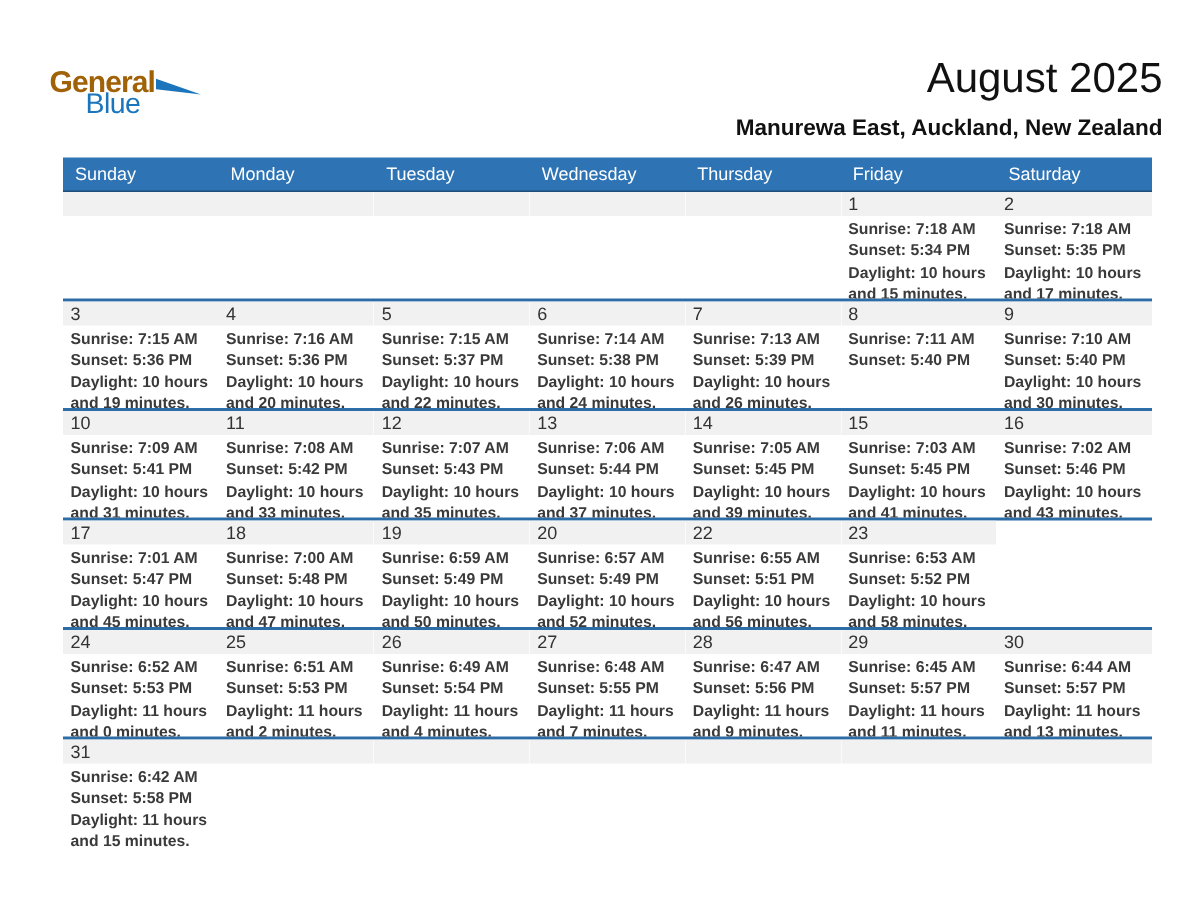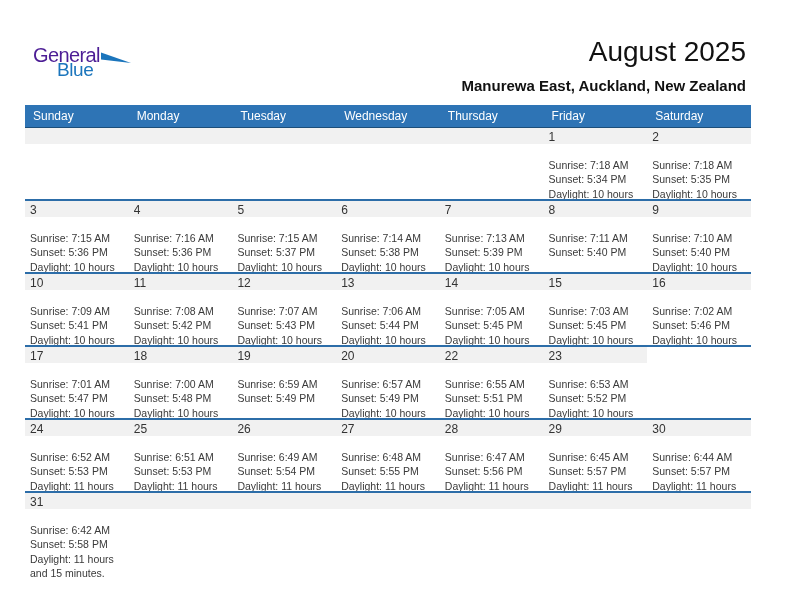--- a/index.html
+++ b/index.html
@@ -5,49 +5,49 @@
   html,body { margin:0; padding:0; }
   body {
     width:792px; height:612px; background:#ffffff; position:relative;
     font-family:"Liberation Sans", sans-serif; overflow:hidden;
   }
   .page { position:absolute; inset:0; }
 
   
   .logo { position:absolute; left:33px; top:45px; width:110px; }
   .logo-row1 { display:flex; align-items:flex-start; }
-  .logo-general { font-size:20px; letter-spacing:-0.6px; color:#4c1d95; font-weight:400; line-height:20px; }
+  .logo-general { font-size:20px; letter-spacing:-0.6px; color:#a16207; font-weight:700; line-height:20px; }
   .logo-tri { margin-top:7px; margin-left:1px; }
   .logo-blue { font-size:19px; letter-spacing:-0.4px; color:#1b75bc; font-weight:500; line-height:16px; margin-left:24px; margin-top:-3px; }
 
-  .title-block { position:absolute; right:46px; top:36px; text-align:right; }
+  .title-block { position:absolute; right:17px; top:36px; text-align:right; }
   .cal-title { font-size:28px; color:#111111; font-weight:400; line-height:32px; }
   .cal-subtitle { font-size:15px; color:#111111; font-weight:700; margin-top:9px; }
 
   
-  .calendar { position:absolute; left:25px; top:105px; width:726px; }
+  .calendar { position:absolute; left:42px; top:105px; width:726px; }
   .weekday-row {
     display:grid; grid-template-columns:repeat(7,1fr);
     background:#2e74b5; border-bottom:1px solid #1c4e79;
     height:22px; align-items:center;
   }
   .weekday-cell { color:#ffffff; font-size:12px; padding-left:8px; font-weight:400; }
 
   .week-row {
     display:grid; grid-template-columns:repeat(7,1fr);
     border-bottom:2px solid #2c6da8;
     height:71px;
   }
   .week-row.last { border-bottom:none; height:93px; }
 
   .day-cell { overflow:hidden; }
   .num-band { background:#f1f1f1; height:16px; line-height:16px; }
   .day-num { font-size:12px; color:#333333; padding-left:5px; }
   .cell-text {
-    padding:14px 3px 0 5px; font-size:10.5px; line-height:14.4px; color:#3a3a3a;
+    padding:2px 3px 0 5px; font-size:10.5px; line-height:14.4px; color:#3a3a3a;font-weight:bold;
   }
   .cell-line { margin:0; }
 </style>
 </head>
 <body>
 
 <div class="page">
 
   <div class="logo">
     <div class="logo-row1">
@@ -238,20 +238,21 @@
               <div class="cell-line">Sunrise: 7:00 AM</div>
               <div class="cell-line">Sunset: 5:48 PM</div>
               <div class="cell-line">Daylight: 10 hours and 47 minutes.</div>
             </div>
           </div>
           <div class="day-cell">
             <div class="num-band"><span class="day-num">19</span></div>
             <div class="cell-text">
               <div class="cell-line">Sunrise: 6:59 AM</div>
               <div class="cell-line">Sunset: 5:49 PM</div>
+              <div class="cell-line">Daylight: 10 hours and 50 minutes.</div>
             </div>
           </div>
           <div class="day-cell">
             <div class="num-band"><span class="day-num">20</span></div>
             <div class="cell-text">
               <div class="cell-line">Sunrise: 6:57 AM</div>
               <div class="cell-line">Sunset: 5:49 PM</div>
               <div class="cell-line">Daylight: 10 hours and 52 minutes.</div>
             </div>
           </div>

